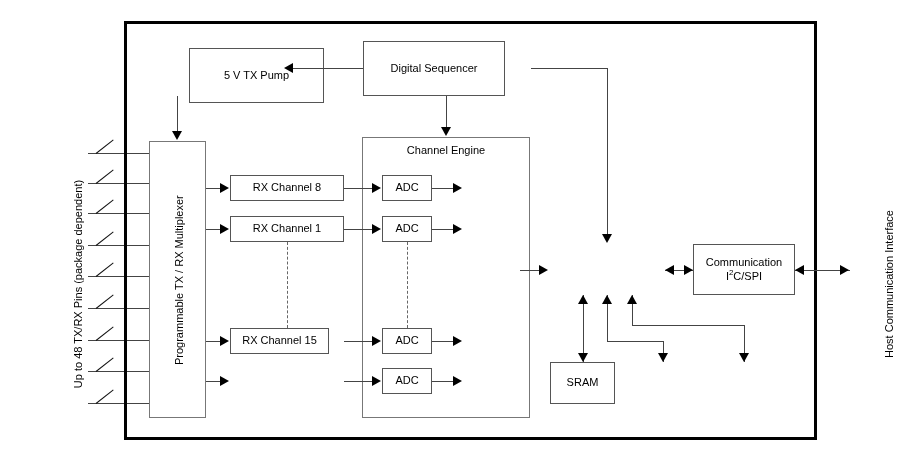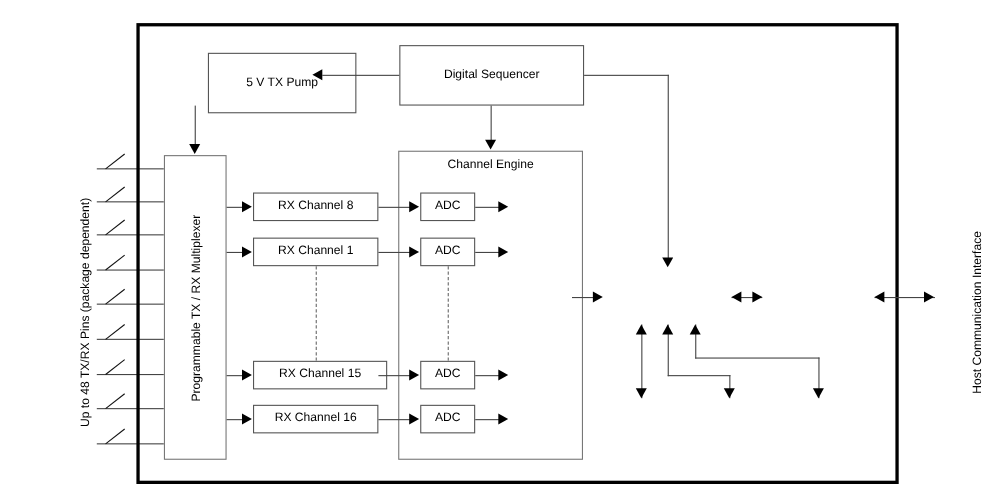--- a/index.html
+++ b/index.html
@@ -200,21 +200,21 @@
   <div class="slash" style="left:96px; top:396px;">
       <i></i>
     </div>
 
   <div class="chip-border"></div>
 
   <div class="box" style="left:149px; top:48px; width:135px; height:55px;margin-left:40px;">
     <span>5 V TX Pump</span>
   </div>
 
-  <div class="box" style="left:363px; top:41px; width:168px; height:55px;">
+  <div class="box" style="left:363px; top:41px; width:142px; height:55px;">
     <span>Digital Sequencer</span>
   </div>
 
   <div class="hline" style="left:293px; top:68px; width:70px;"></div>
   <div class="arrow arrow-l" style="left:284px; top:63px;"></div>
 
   <div class="vline" style="left:177px; top:96px; height:36px;"></div>
   <div class="arrow arrow-d" style="left:172px; top:131px;"></div>
 
   <div class="vline" style="left:446px; top:96px; height:32px;"></div>
@@ -258,54 +258,55 @@
   <div class="arrow arrow-r" style="left:372px; top:224px;"></div>
   <div class="box" style="left:382px; top:216px; width:50px; height:26px;">
     <span>ADC</span>
   </div>
   <div class="hline" style="left:432px; top:229px; width:22px;"></div>
   <div class="arrow arrow-r" style="left:453px; top:224px;"></div>
 
   <div class="dashed" style="left:287px; top:242px; height:86px;"></div>
   <div class="dashed" style="left:407px; top:242px; height:86px;"></div>
 
-  <div class="box" style="left:230px; top:328px; width:122px; height:26px;">
+  <div class="box" style="left:230px; top:328px; width:99px; height:26px;">
     <span>RX Channel 15</span>
   </div>
   <div class="hline" style="left:206px; top:341px; width:15px;"></div>
   <div class="arrow arrow-r" style="left:220px; top:336px;"></div>
   <div class="hline" style="left:344px; top:341px; width:29px;"></div>
   <div class="arrow arrow-r" style="left:372px; top:336px;"></div>
   <div class="box" style="left:382px; top:328px; width:50px; height:26px;">
     <span>ADC</span>
   </div>
   <div class="hline" style="left:432px; top:341px; width:22px;"></div>
   <div class="arrow arrow-r" style="left:453px; top:336px;"></div>
 
-  <div class="box" style="left:230px; top:368px; width:114px; height:26px;">
-    <span>RX Channel 16</span>
-  </div>
   <div class="hline" style="left:206px; top:381px; width:15px;"></div>
   <div class="arrow arrow-r" style="left:220px; top:376px;"></div>
   <div class="hline" style="left:344px; top:381px; width:29px;"></div>
   <div class="arrow arrow-r" style="left:372px; top:376px;"></div>
   <div class="box" style="left:382px; top:368px; width:50px; height:26px;">
     <span>ADC</span>
   </div>
   <div class="hline" style="left:432px; top:381px; width:22px;"></div>
   <div class="arrow arrow-r" style="left:453px; top:376px;"></div>
 
   <div class="hline" style="left:520px; top:270px; width:20px;"></div>
   <div class="arrow arrow-r" style="left:539px; top:265px;"></div>
 
 
   <div class="hline" style="left:665px; top:270px; width:28px;"></div>
   <div class="arrow arrow-l" style="left:665px; top:265px;"></div>
   <div class="arrow arrow-r" style="left:684px; top:265px;"></div>
 
+  <div class="box" style="left:693px; top:244px; width:102px; height:51px; flex-direction:column;">
+    <span>Communication</span>
+    <span><span>I</span><sup>2</sup><span>C/SPI</span></span>
+  </div>
 
   <div class="hline" style="left:795px; top:270px; width:55px;"></div>
   <div class="arrow arrow-l" style="left:795px; top:265px;"></div>
   <div class="arrow arrow-r" style="left:840px; top:265px;"></div>
 
   <div class="vtext rot" style="left:789px; top:278px; width:200px;">
     <span>Host Communication Interface</span>
   </div>
 
   <div class="vline" style="left:583px; top:295px; height:67px;"></div>
@@ -317,14 +318,17 @@
   <div class="vline" style="left:663px; top:341px; height:21px;"></div>
   <div class="arrow arrow-u" style="left:602px; top:295px;"></div>
   <div class="arrow arrow-d" style="left:658px; top:353px;"></div>
 
   <div class="vline" style="left:632px; top:295px; height:31px;"></div>
   <div class="hline" style="left:632px; top:325px; width:113px;"></div>
   <div class="vline" style="left:744px; top:325px; height:37px;"></div>
   <div class="arrow arrow-u" style="left:627px; top:295px;"></div>
   <div class="arrow arrow-d" style="left:739px; top:353px;"></div>
 
+  <div class="box" style="left:550px; top:362px; width:65px; height:42px;">
+    <span>SRAM</span>
+  </div>
 
 </div>
 
 </body></html>

